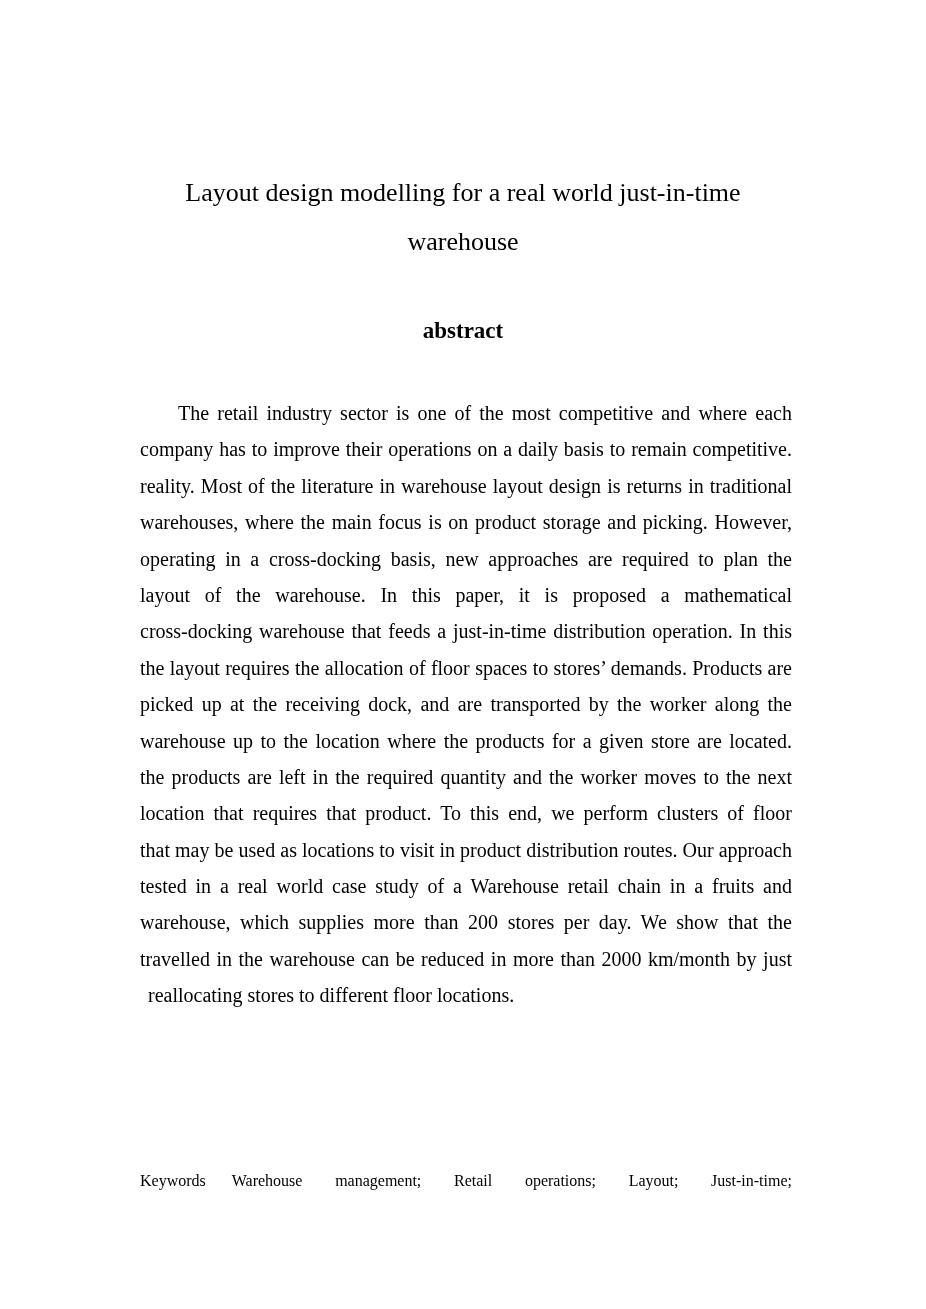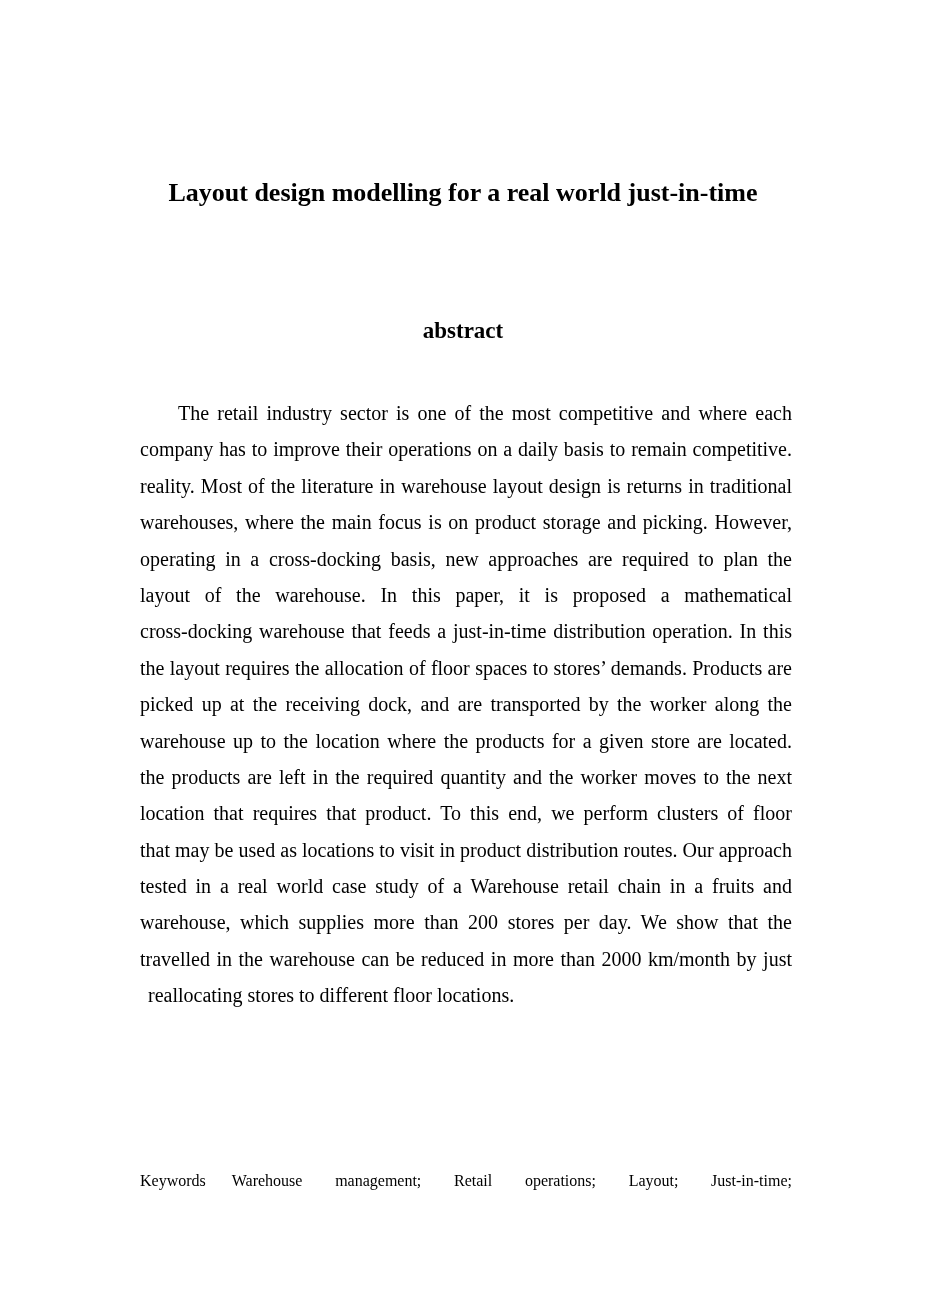--- a/index.html
+++ b/index.html
@@ -18,21 +18,21 @@
   }
   .title-block {
     position: absolute;
     top: 168px;
     left: 0;
     right: 0;
     text-align: center;
   }
   .title-line {
     font-size: 26px;
-    font-weight: bold;
+    font-weight: normal;
     line-height: 49px;
     white-space: nowrap;
   }
   .section-heading {
     position: absolute;
     top: 316px;
     left: 0;
     right: 0;
     text-align: center;
     font-size: 23px;
@@ -83,20 +83,21 @@
     width: 26px;
   }
 </style>
 </head>
 <body>
 
 <div class="page">
 
   <div class="title-block">
     <div class="title-line">Layout design modelling for a real world just-in-time</div>
+    <div class="title-line">warehouse</div>
   </div>
 
   <div class="section-heading">abstract</div>
 
   <div class="abstract-body">
     <div class="abs-line first">The retail industry sector is one of the most competitive and where each</div>
     <div class="abs-line">company has to improve their operations on a daily basis to remain competitive. The</div>
     <div class="abs-line">reality. Most of the literature in warehouse layout design is returns in traditional</div>
     <div class="abs-line">warehouses, where the main focus is on product storage and picking. However, when</div>
     <div class="abs-line">operating in a cross-docking basis, new approaches are required to plan the internal</div>

